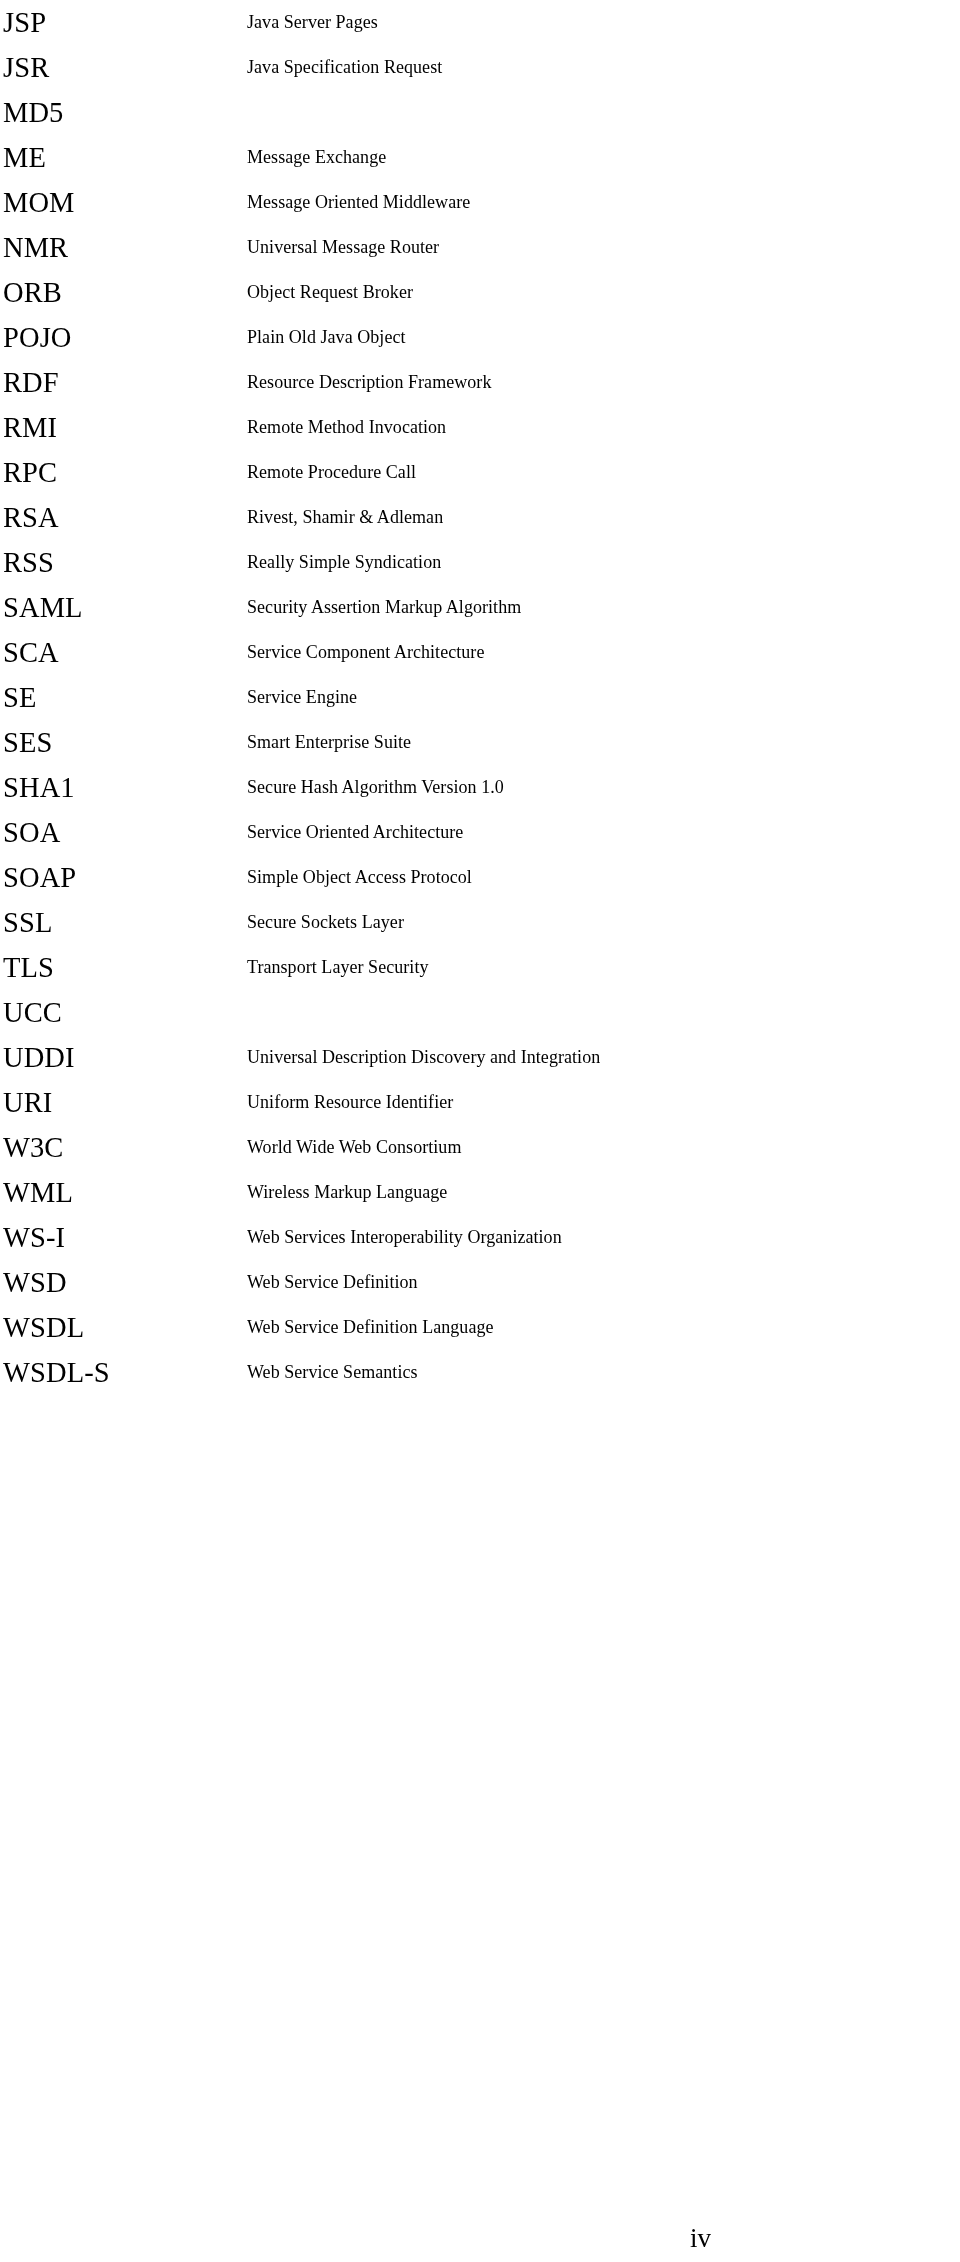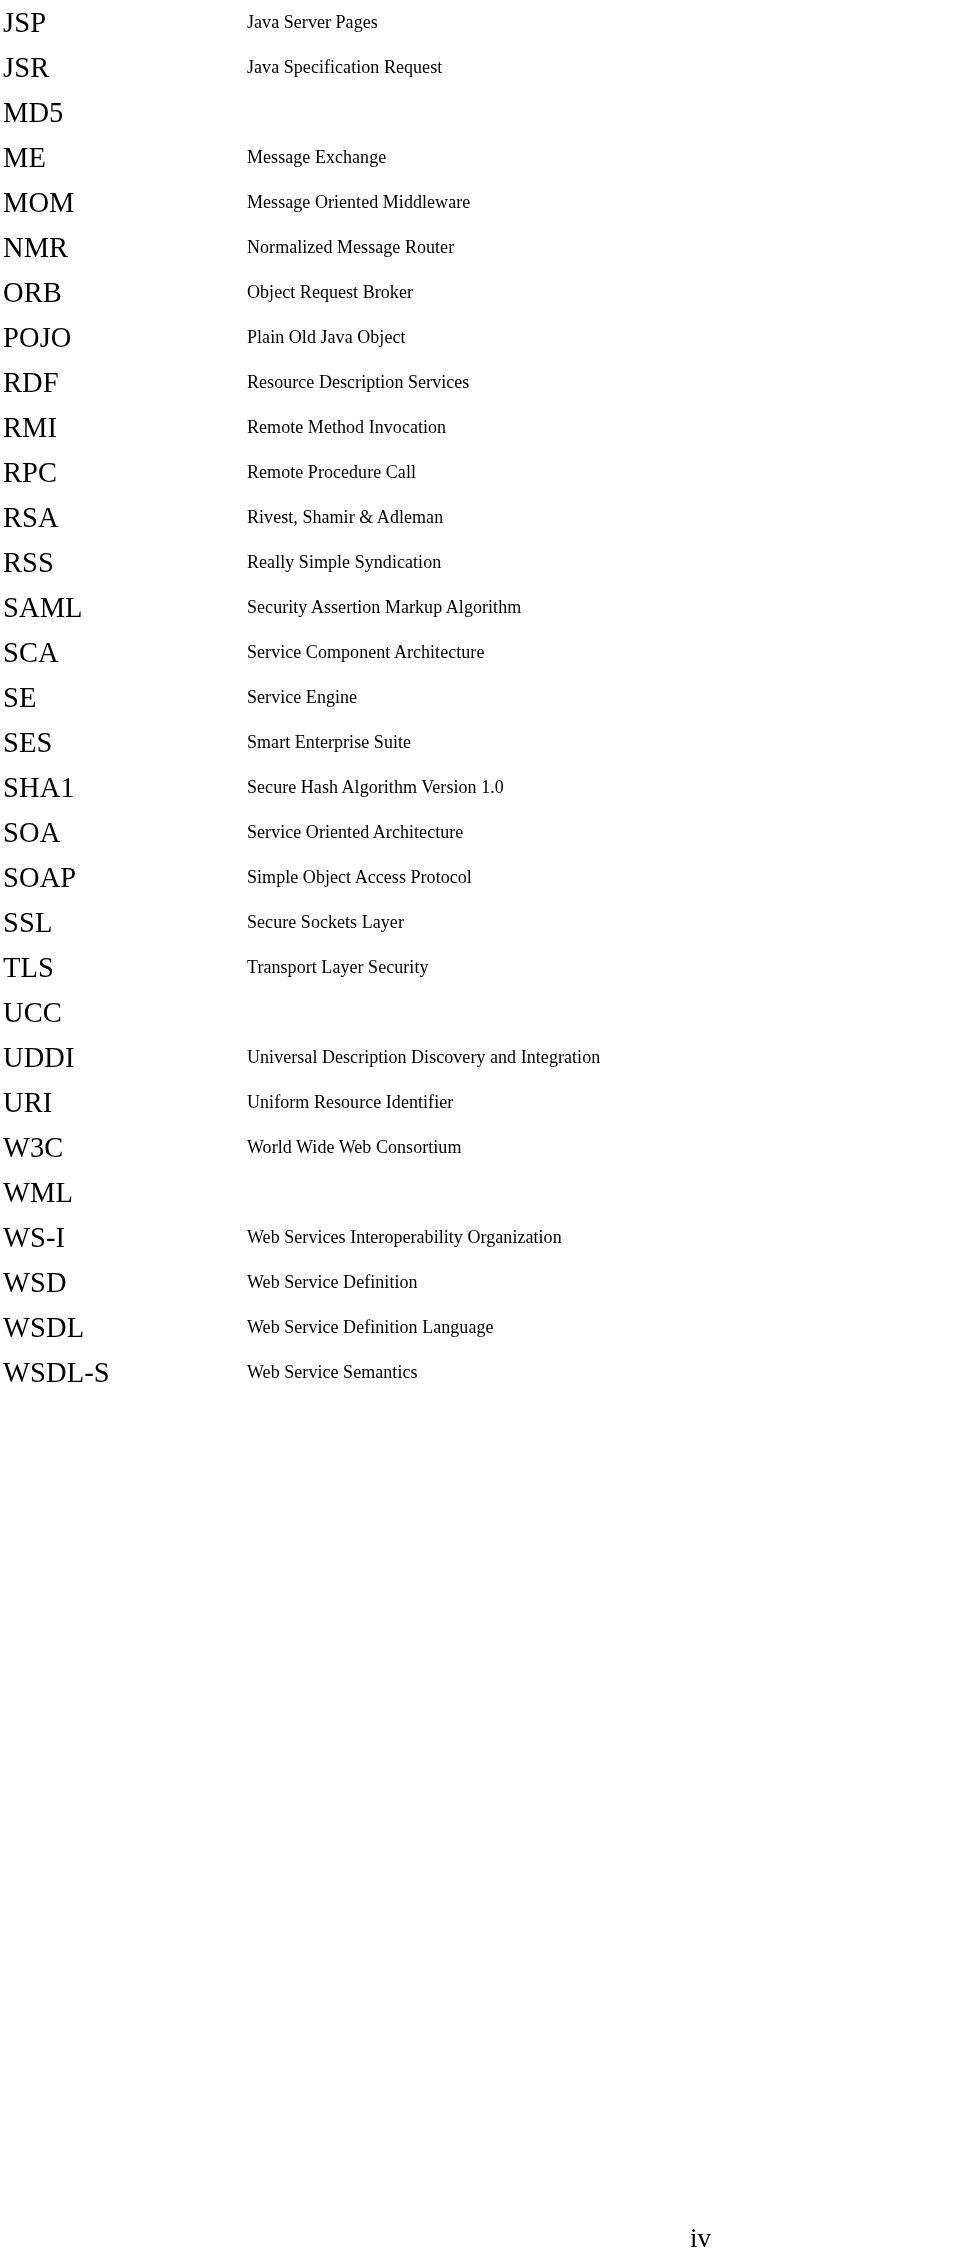--- a/index.html
+++ b/index.html
@@ -85,33 +85,33 @@
       <div class="row">
         <span class="abbr">ME</span>
         <span class="expansion">Message Exchange</span>
       </div>
       <div class="row">
         <span class="abbr">MOM</span>
         <span class="expansion">Message Oriented Middleware</span>
       </div>
       <div class="row">
         <span class="abbr">NMR</span>
-        <span class="expansion">Normalized Message Router</span>
+        <span class="expansion">Universal Message Router</span>
       </div>
       <div class="row">
         <span class="abbr">ORB</span>
         <span class="expansion">Object Request Broker</span>
       </div>
       <div class="row">
         <span class="abbr">POJO</span>
         <span class="expansion">Plain Old Java Object</span>
       </div>
       <div class="row">
         <span class="abbr">RDF</span>
-        <span class="expansion">Resource Description Services</span>
+        <span class="expansion">Resource Description Framework</span>
       </div>
       <div class="row">
         <span class="abbr">RMI</span>
         <span class="expansion">Remote Method Invocation</span>
       </div>
       <div class="row">
         <span class="abbr">RPC</span>
         <span class="expansion">Remote Procedure Call</span>
       </div>
       <div class="row">
@@ -168,20 +168,21 @@
       <div class="row">
         <span class="abbr">URI</span>
         <span class="expansion">Uniform Resource Identifier</span>
       </div>
       <div class="row">
         <span class="abbr">W3C</span>
         <span class="expansion">World Wide Web Consortium</span>
       </div>
       <div class="row">
         <span class="abbr">WML</span>
+        <span class="expansion">Wireless Markup Language</span>
       </div>
       <div class="row">
         <span class="abbr">WS-I</span>
         <span class="expansion">Web Services Interoperability Organization</span>
       </div>
       <div class="row">
         <span class="abbr">WSD</span>
         <span class="expansion">Web Service Definition</span>
       </div>
       <div class="row">

